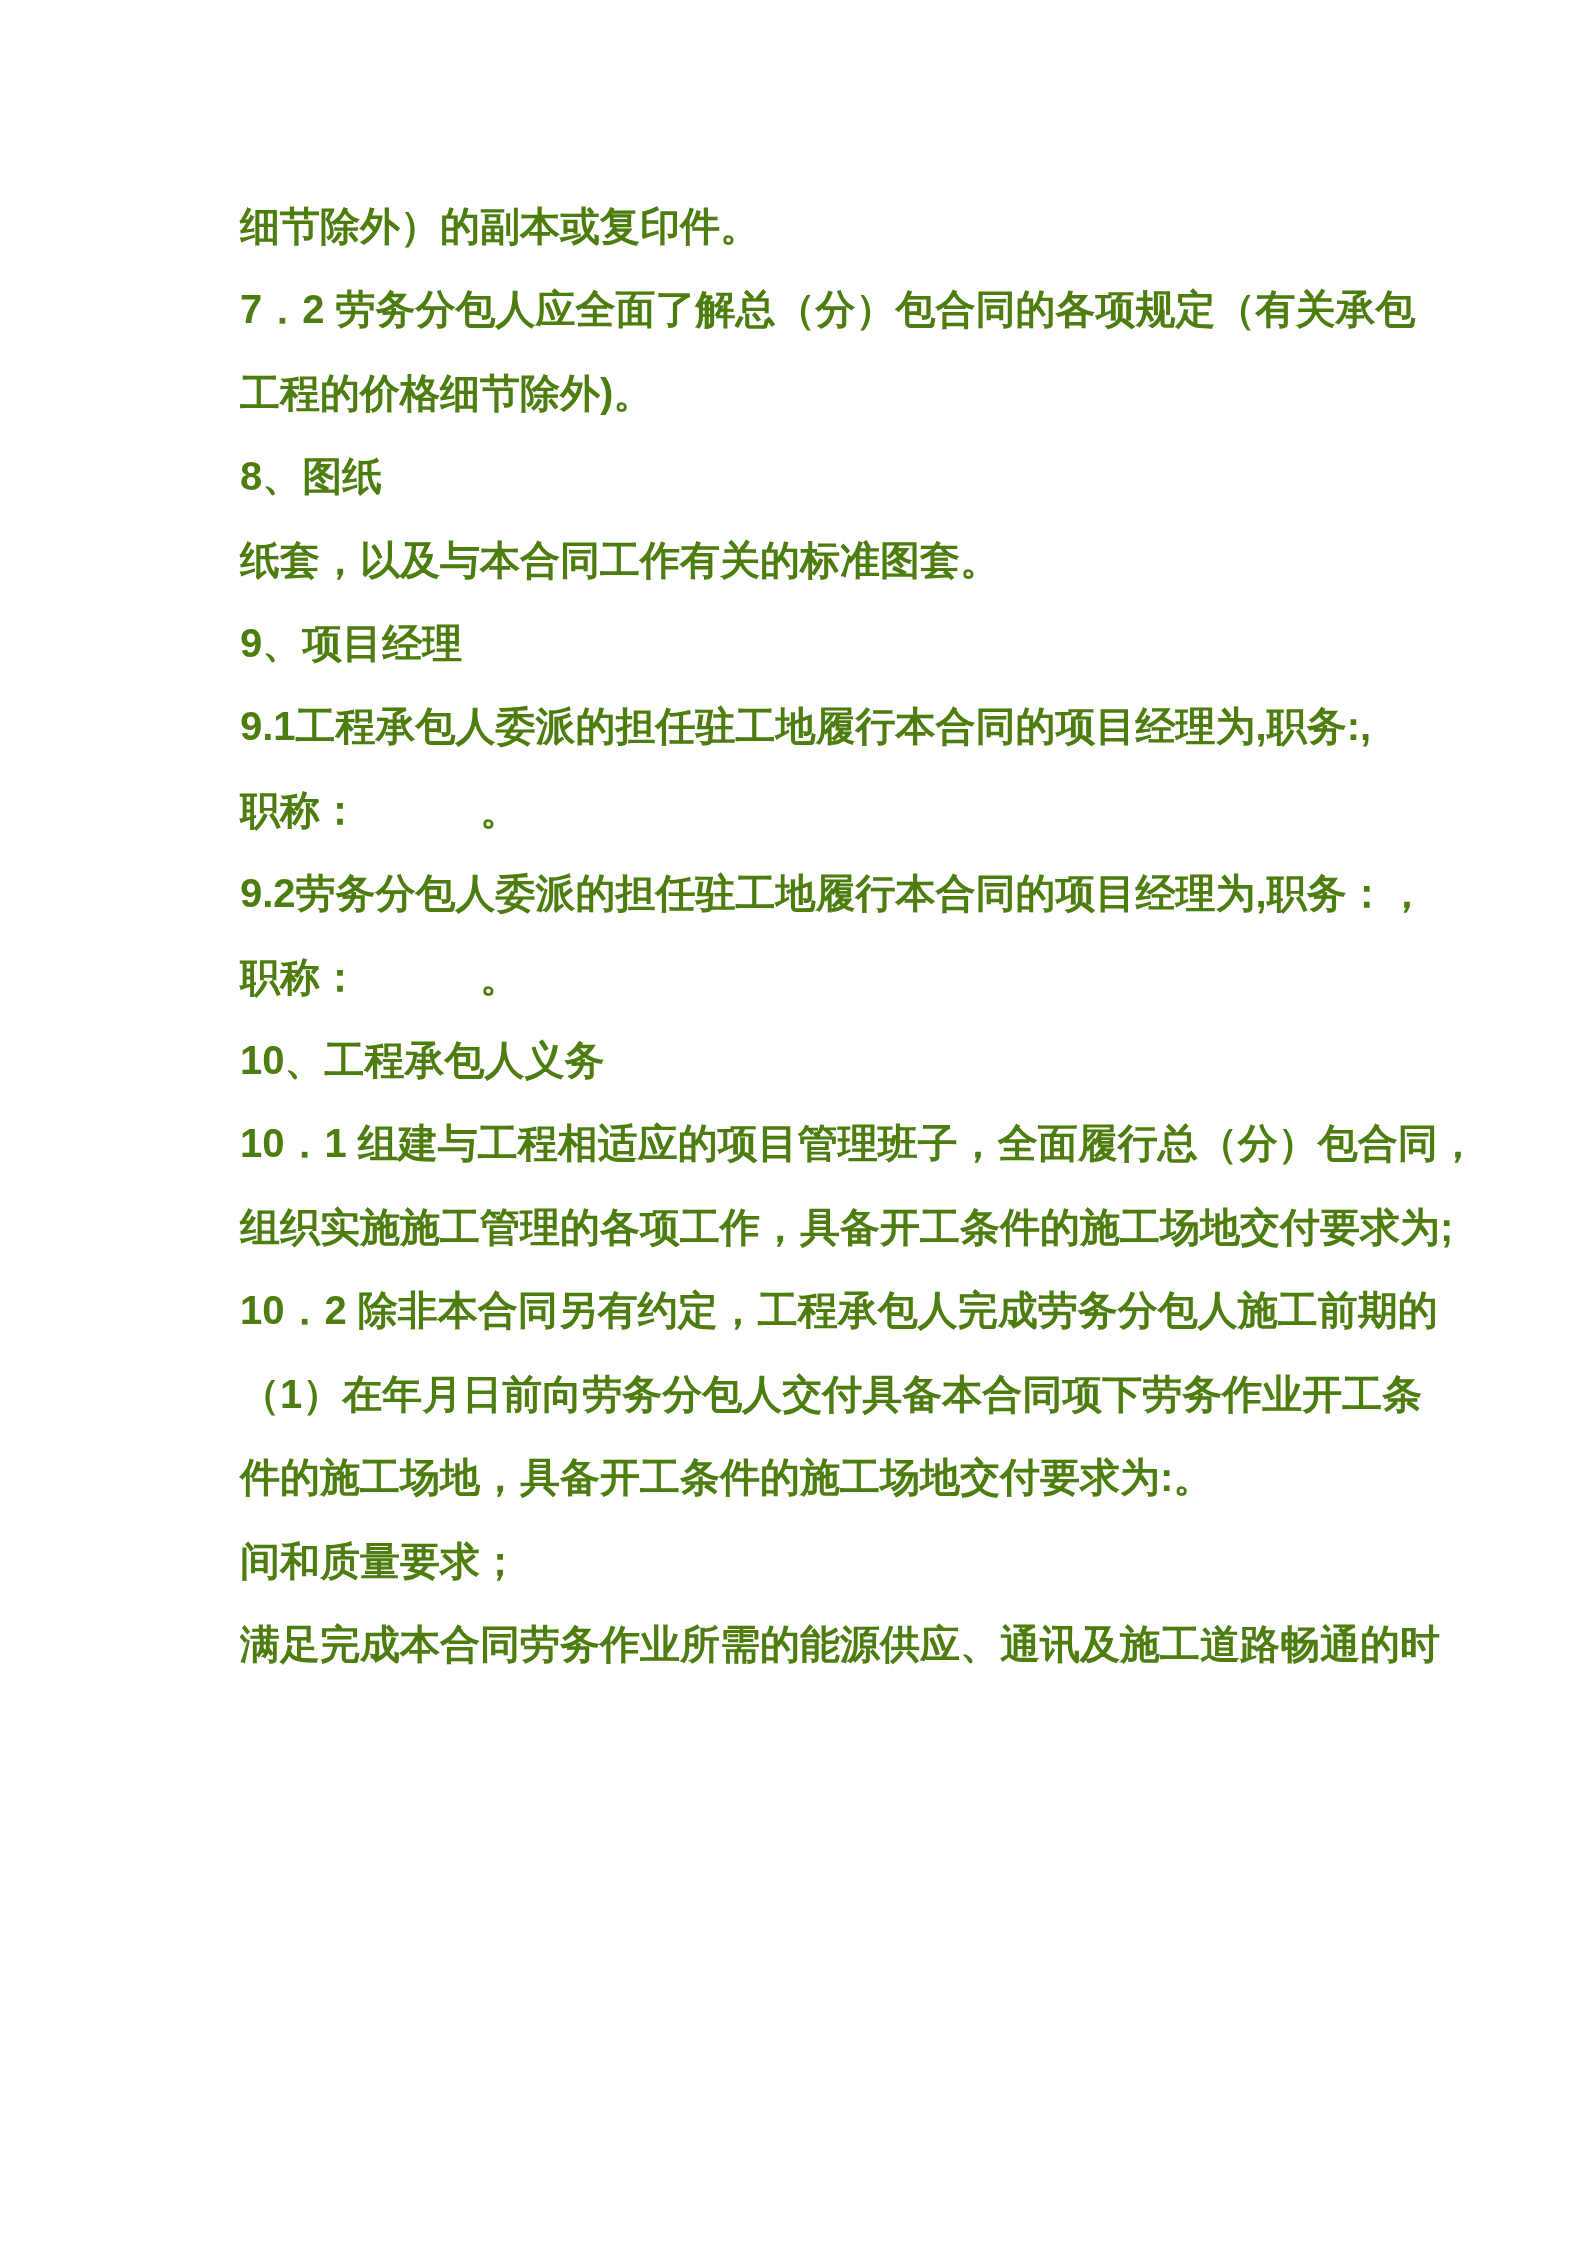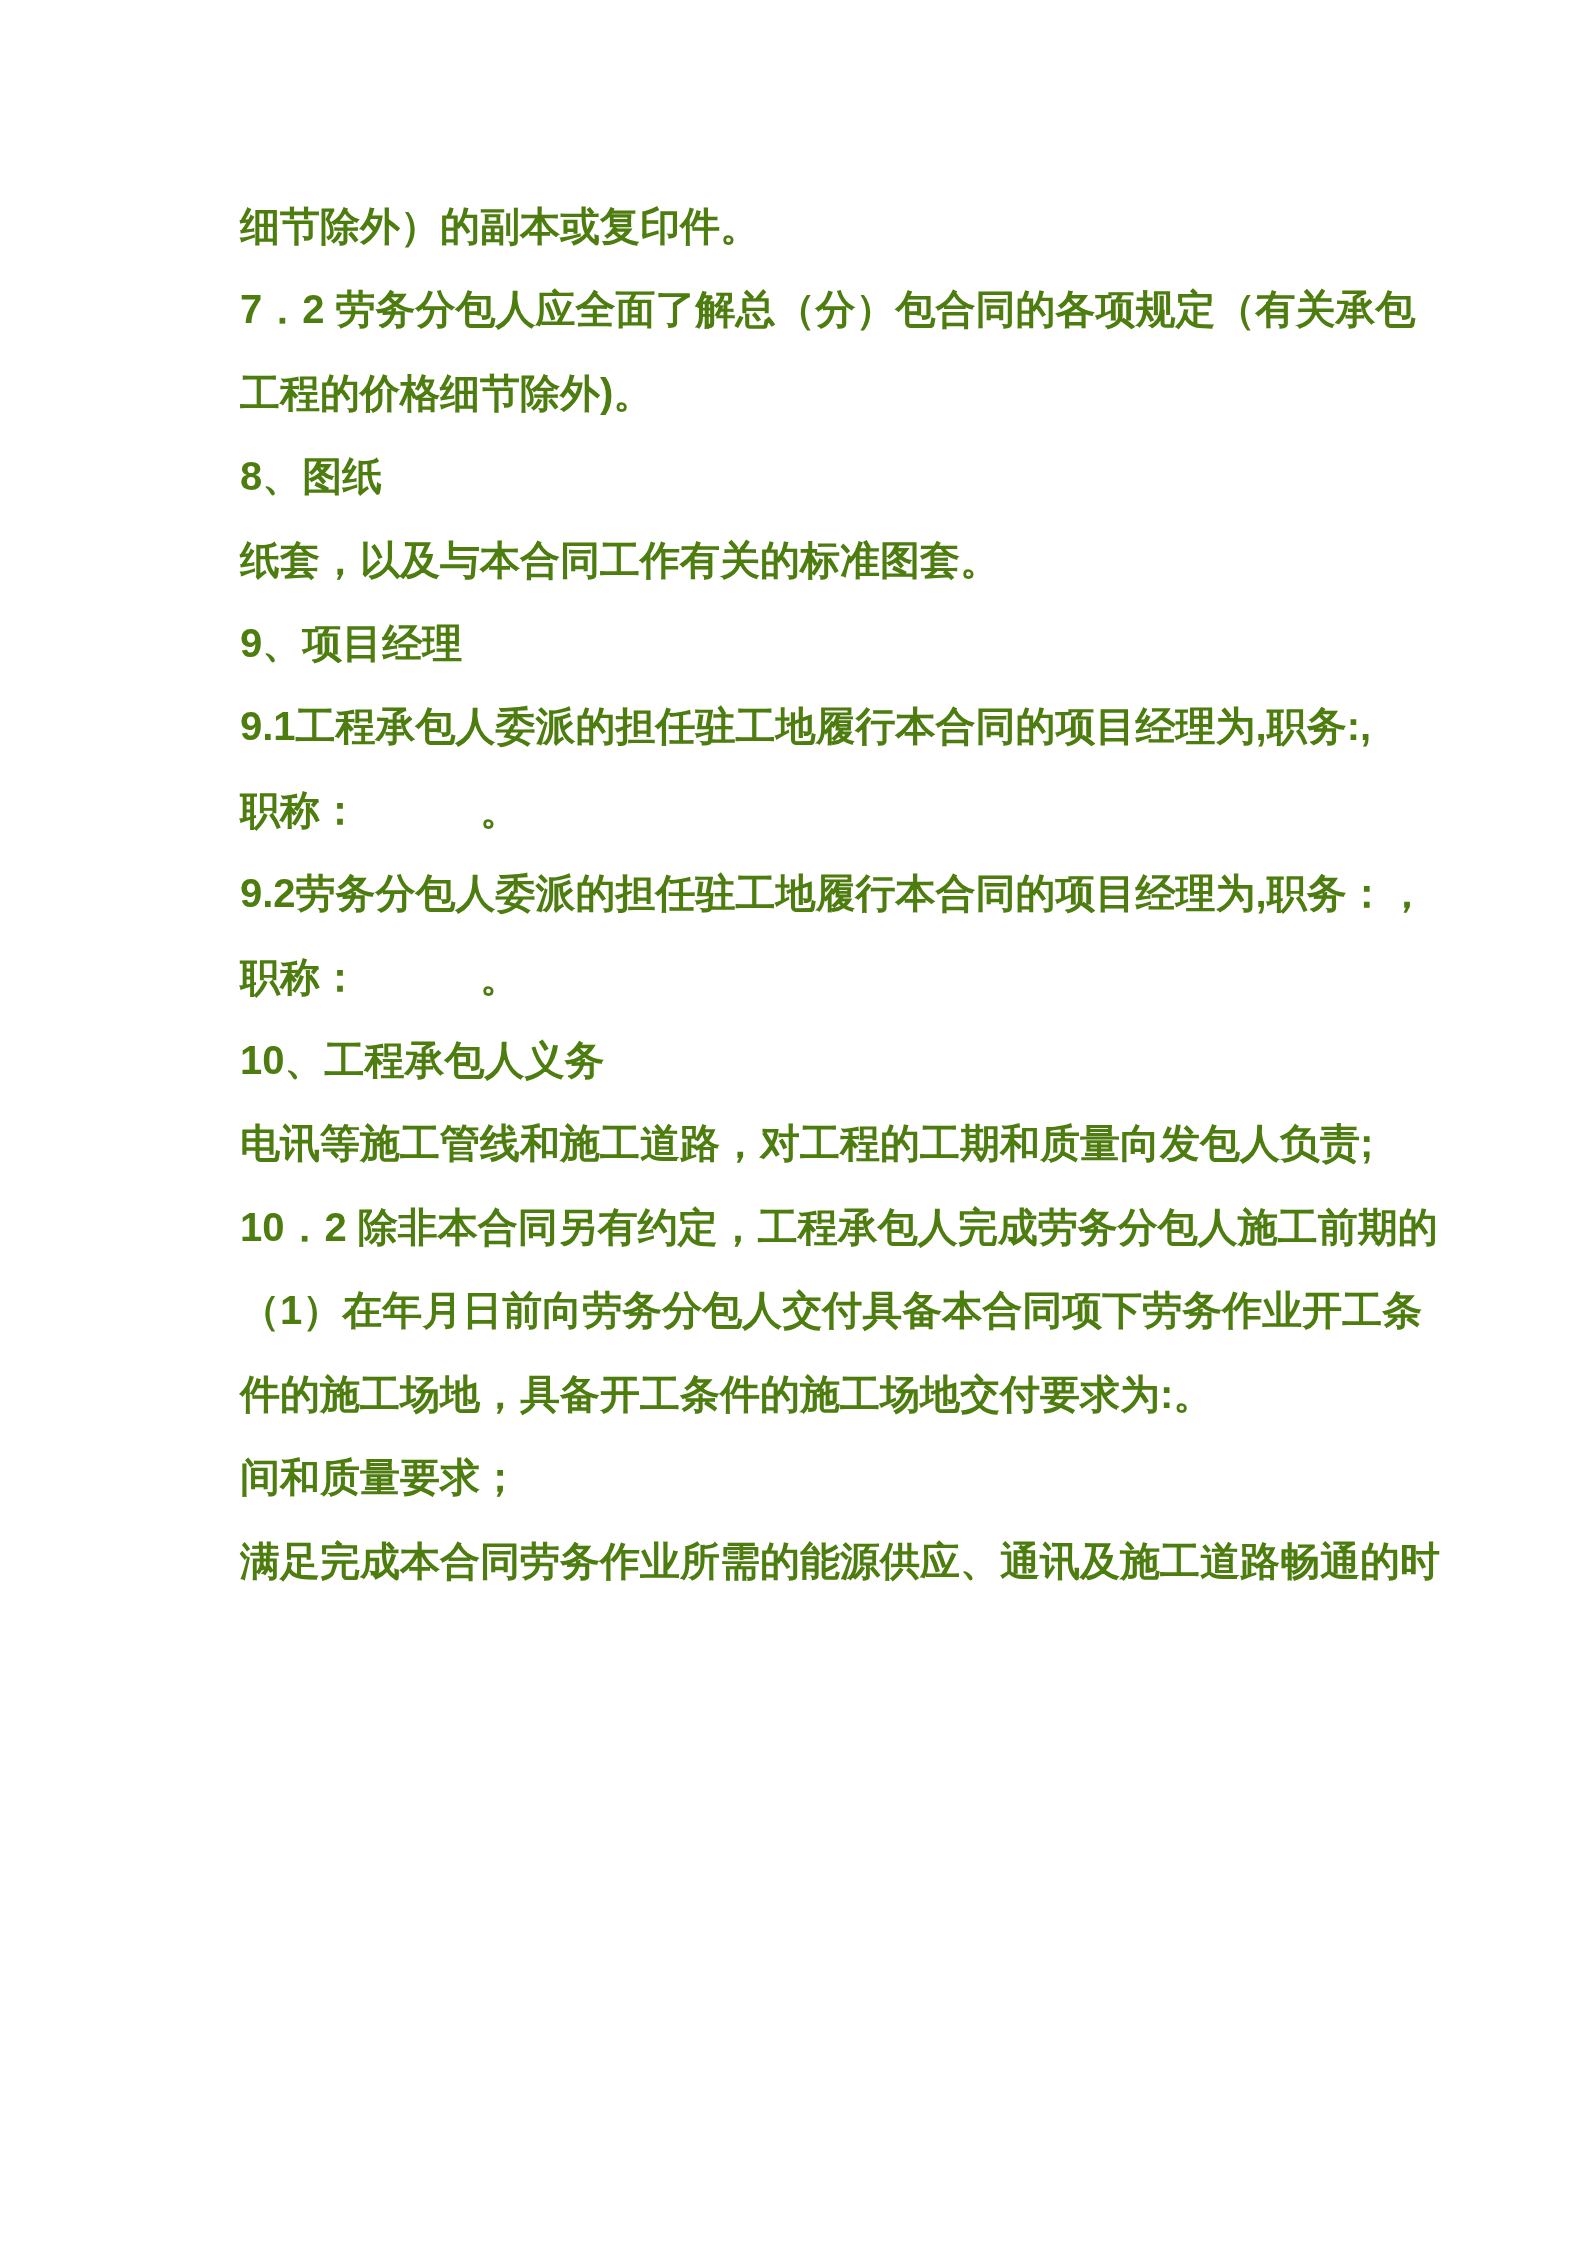--- a/index.html
+++ b/index.html
@@ -39,20 +39,21 @@
     <div class="doc-line">7．2 劳务分包人应全面了解总（分）包合同的各项规定（有关承包</div>
     <div class="doc-line">工程的价格细节除外)。</div>
     <div class="doc-line">8、图纸</div>
     <div class="doc-line">纸套，以及与本合同工作有关的标准图套。</div>
     <div class="doc-line">9、项目经理</div>
     <div class="doc-line">9.1工程承包人委派的担任驻工地履行本合同的项目经理为,职务:,</div>
     <div class="doc-line">职称：　　　。</div>
     <div class="doc-line">9.2劳务分包人委派的担任驻工地履行本合同的项目经理为,职务：，</div>
     <div class="doc-line">职称：　　　。</div>
     <div class="doc-line">10、工程承包人义务</div>
-    <div class="doc-line">电讯等施工管线和施工道路，对工程的工期和质量向发包人负责;</div>
+    <div class="doc-line">10．1 组建与工程相适应的项目管理班子，全面履行总（分）包合同，</div>
+    <div class="doc-line">组织实施施工管理的各项工作，具备开工条件的施工场地交付要求为;</div>
     <div class="doc-line">10．2 除非本合同另有约定，工程承包人完成劳务分包人施工前期的</div>
     <div class="doc-line">（1）在年月日前向劳务分包人交付具备本合同项下劳务作业开工条</div>
     <div class="doc-line">件的施工场地，具备开工条件的施工场地交付要求为:。</div>
     <div class="doc-line">间和质量要求；</div>
     <div class="doc-line">满足完成本合同劳务作业所需的能源供应、通讯及施工道路畅通的时</div>
   </div>
 </div>
 
 </body></html>

